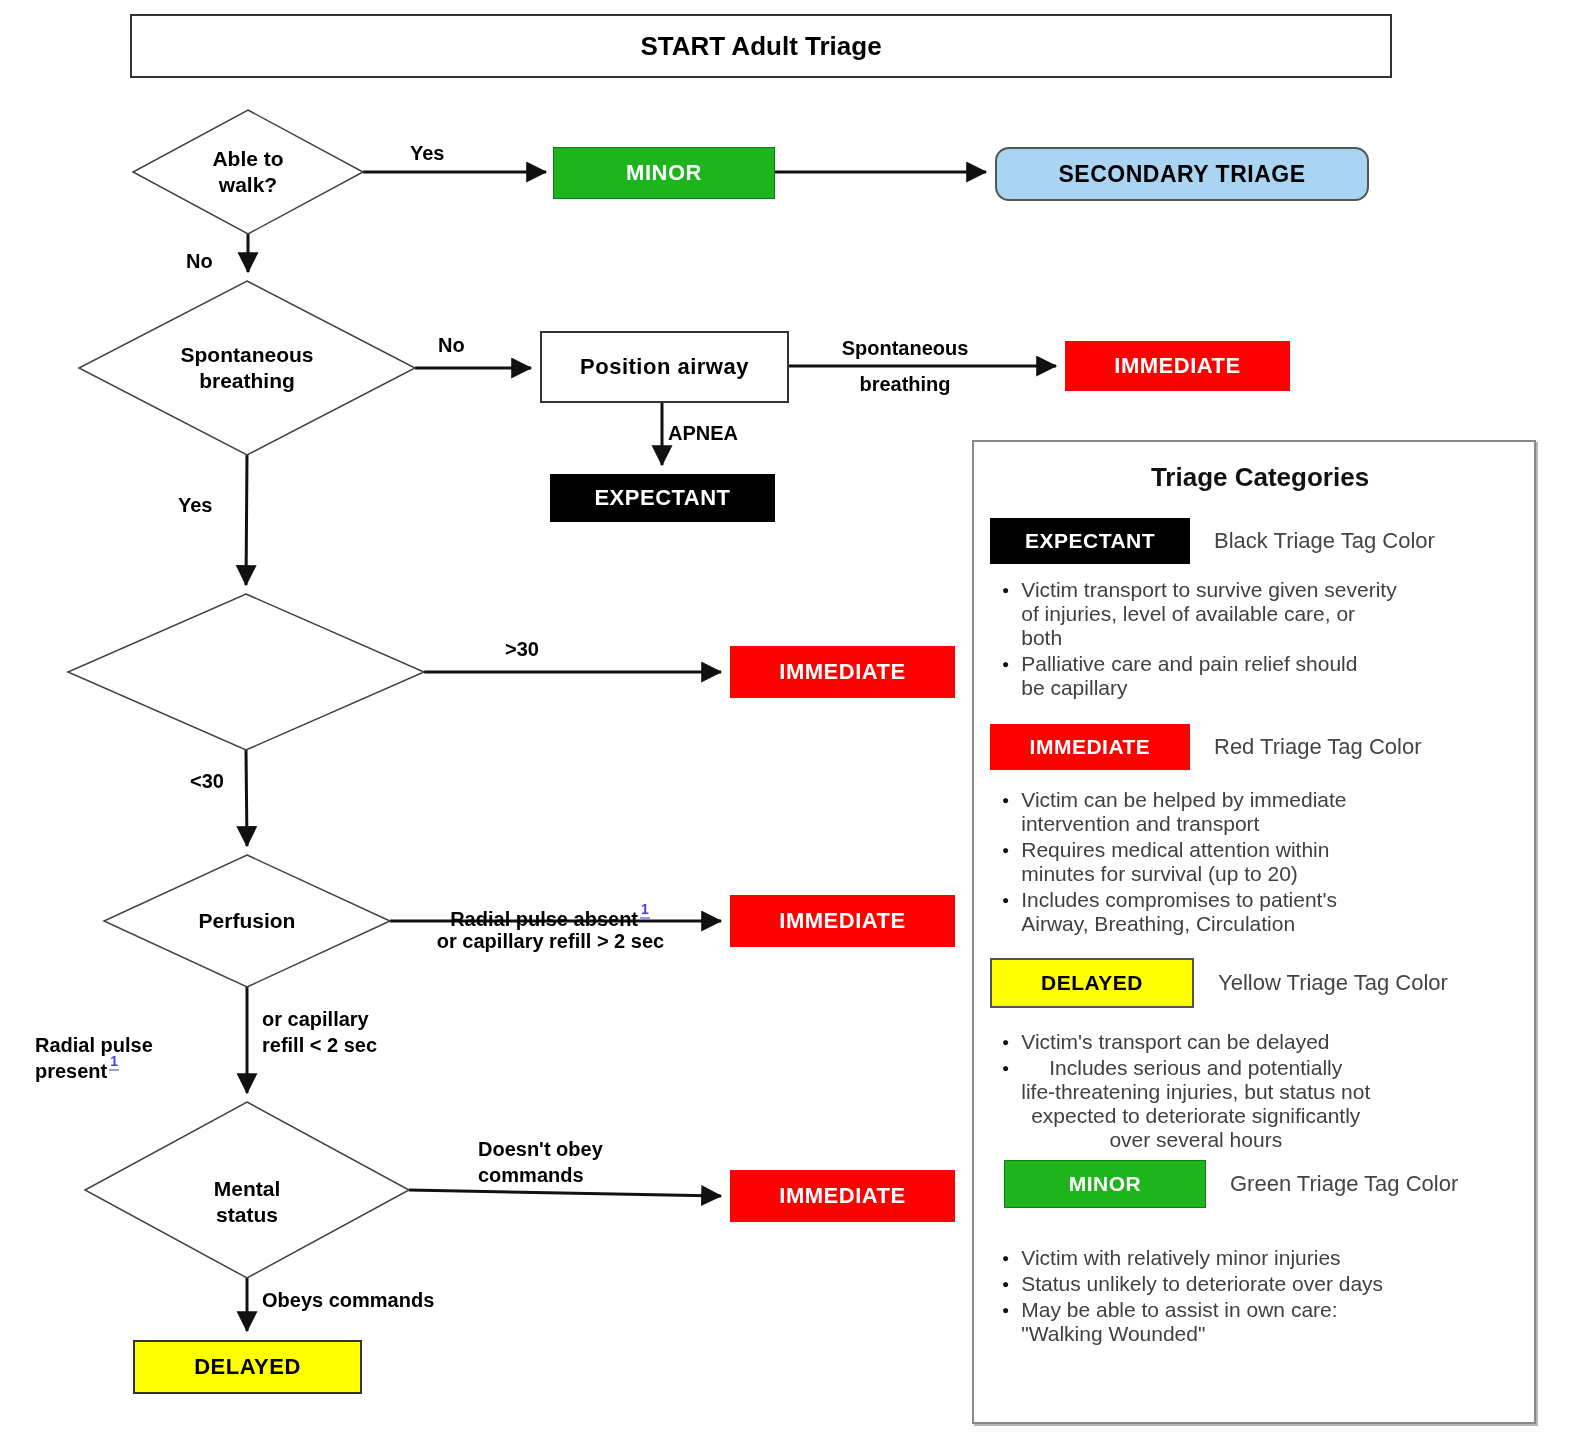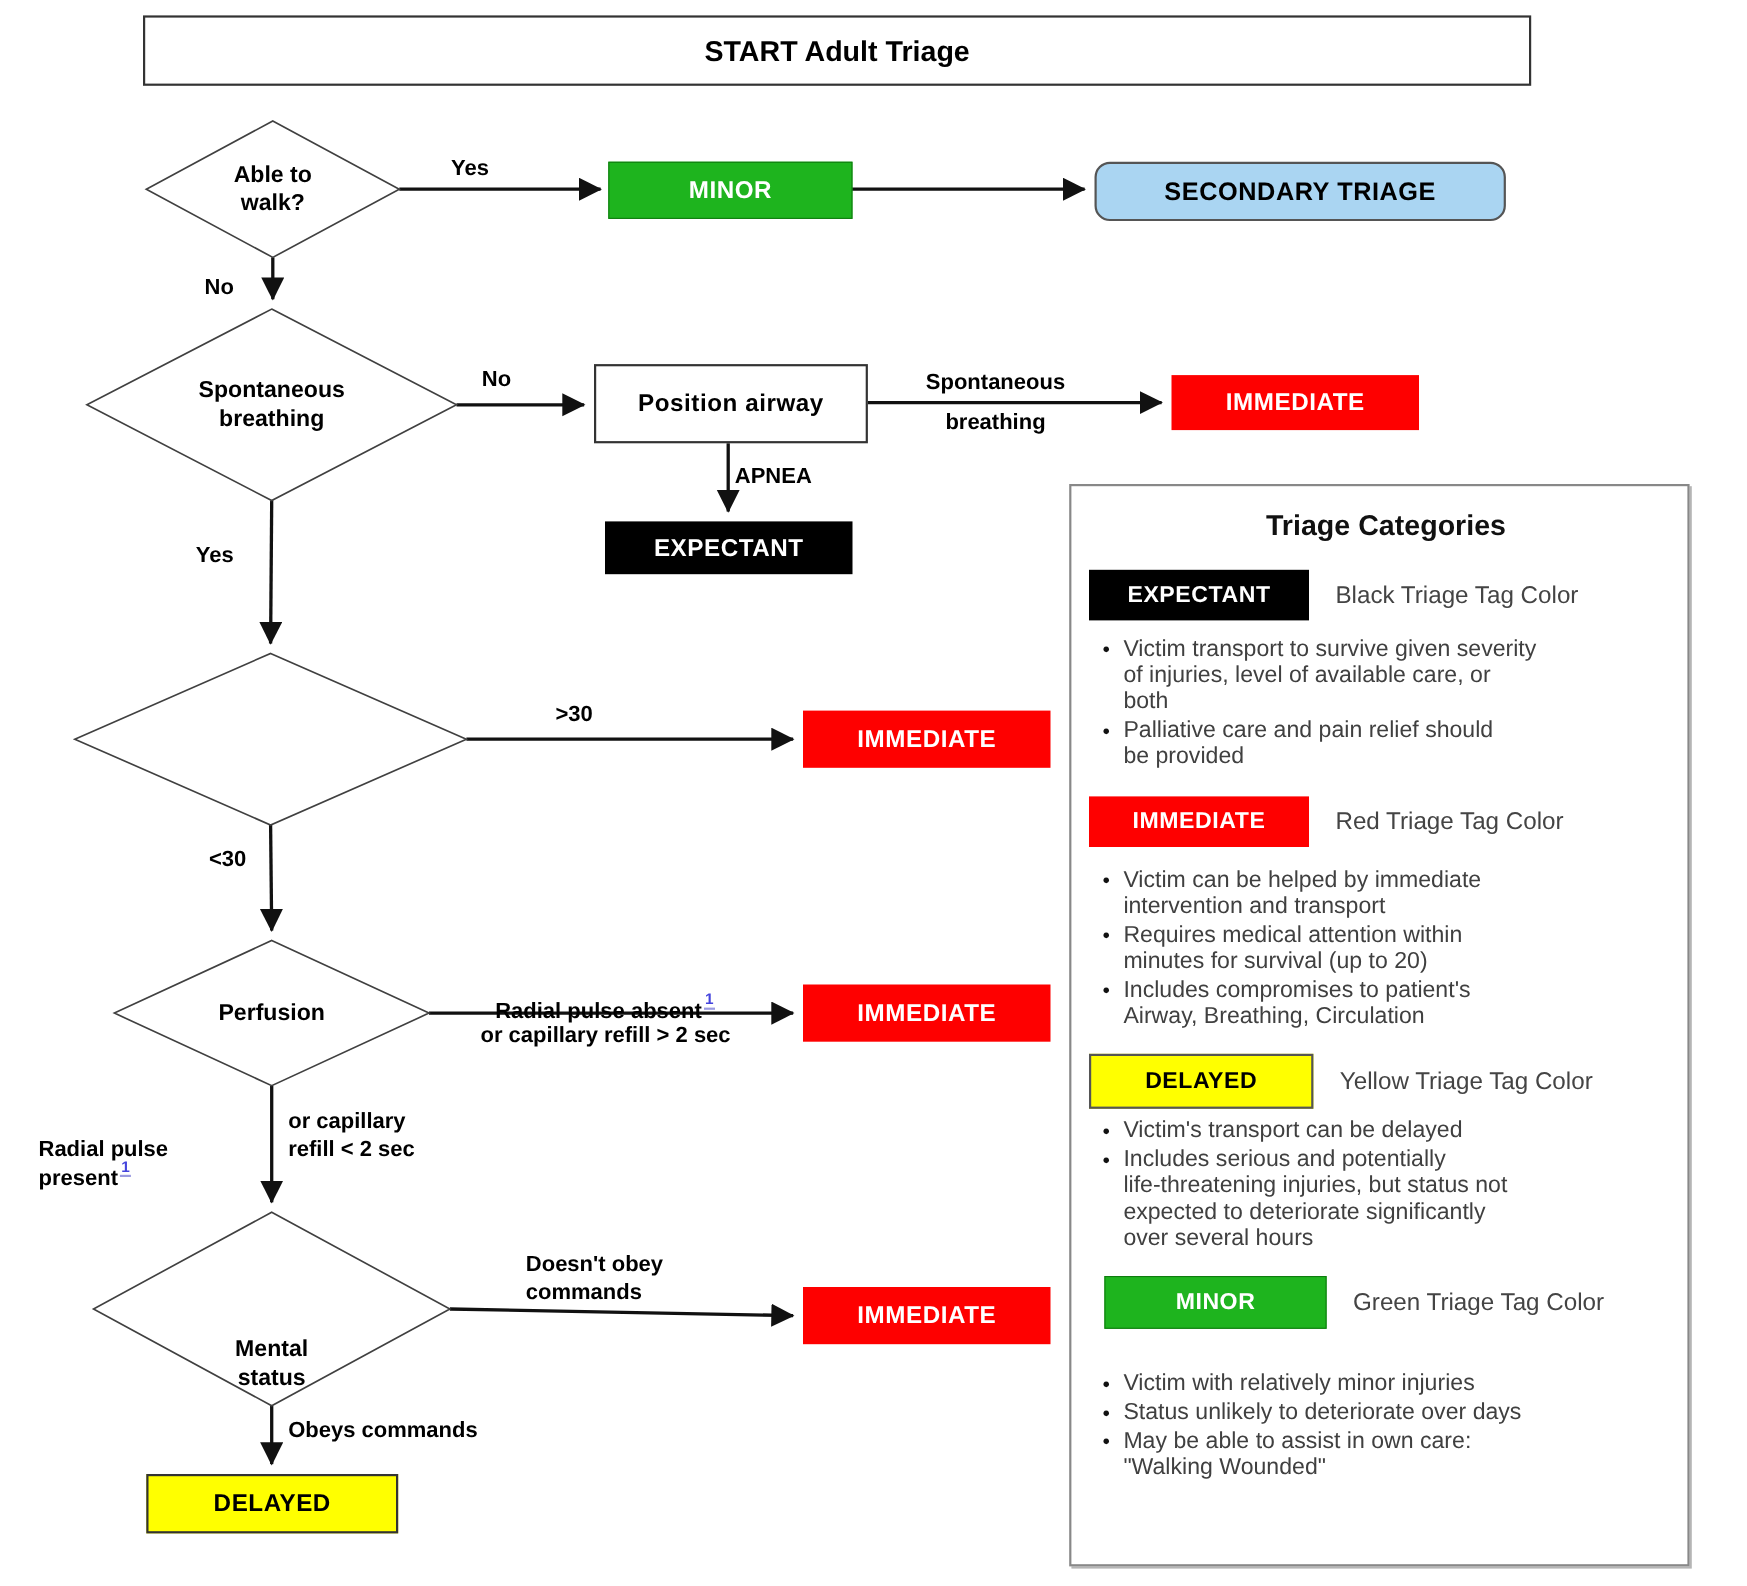--- a/index.html
+++ b/index.html
@@ -103,21 +103,21 @@
     </g>
   </svg>
 
   <div class="title-box">START Adult Triage</div>
 
   <div class="dlabel" style="left:148px;top:140px;width:200px;height:64px;">Able to
 walk?</div>
   <div class="dlabel" style="left:147px;top:336px;width:200px;height:64px;">Spontaneous
 breathing</div>
   <div class="dlabel" style="left:147px;top:905px;width:200px;height:32px;">Perfusion</div>
-  <div class="dlabel" style="left:147px;top:1208px;width:200px;height:64px;">Mental
+  <div class="dlabel" style="left:147px;top:1170px;width:200px;height:64px;">Mental
 status</div>
 
   <div class="node node-green" style="left:553px;top:147px;width:220px;height:50px;">MINOR</div>
   <div class="node node-blue" style="left:995px;top:147px;width:370px;height:50px;font-size:23px;">SECONDARY TRIAGE</div>
   <div class="node node-white" style="left:540px;top:331px;width:245px;height:68px;">Position airway</div>
   <div class="node node-red" style="left:1065px;top:341px;width:225px;height:50px;">IMMEDIATE</div>
   <div class="node node-black" style="left:550px;top:474px;width:225px;height:48px;">EXPECTANT</div>
   <div class="node node-red" style="left:730px;top:646px;width:225px;height:52px;">IMMEDIATE</div>
   <div class="node node-red" style="left:730px;top:895px;width:225px;height:52px;">IMMEDIATE</div>
   <div class="node node-red" style="left:730px;top:1170px;width:225px;height:52px;">IMMEDIATE</div>
@@ -158,21 +158,21 @@
         <div class="tag-label">Black Triage Tag Color</div>
       </div>
       <ul class="bullets">
         <li>
             <span class="btext">Victim transport to survive given severity
 of injuries, level of available care, or
 both</span>
           </li>
         <li>
             <span class="btext">Palliative care and pain relief should
-be provided</span>
+be capillary</span>
           </li>
       </ul>
     </div>
 
     <div class="lsection" style="top:282px;">
       <div class="badge-row">
         <div class="badge badge-immediate">IMMEDIATE</div>
         <div class="tag-label">Red Triage Tag Color</div>
       </div>
       <ul class="bullets" style="margin-top:18px;">
@@ -189,21 +189,21 @@
 Airway, Breathing, Circulation</span>
           </li>
       </ul>
     </div>
 
     <div class="lsection" style="top:516px;">
       <div class="badge-row">
         <div class="badge badge-delayed">DELAYED</div>
         <div class="tag-label">Yellow Triage Tag Color</div>
       </div>
-      <ul class="bullets" style="margin-top:8px;">
+      <ul class="bullets" style="margin-top:22px;text-align:center;">
         <li>
             <span class="btext">Victim's transport can be delayed</span>
           </li>
         <li>
             <span class="btext">Includes serious and potentially
 life-threatening injuries, but status not
 expected to deteriorate significantly
 over several hours</span>
           </li>
       </ul>

